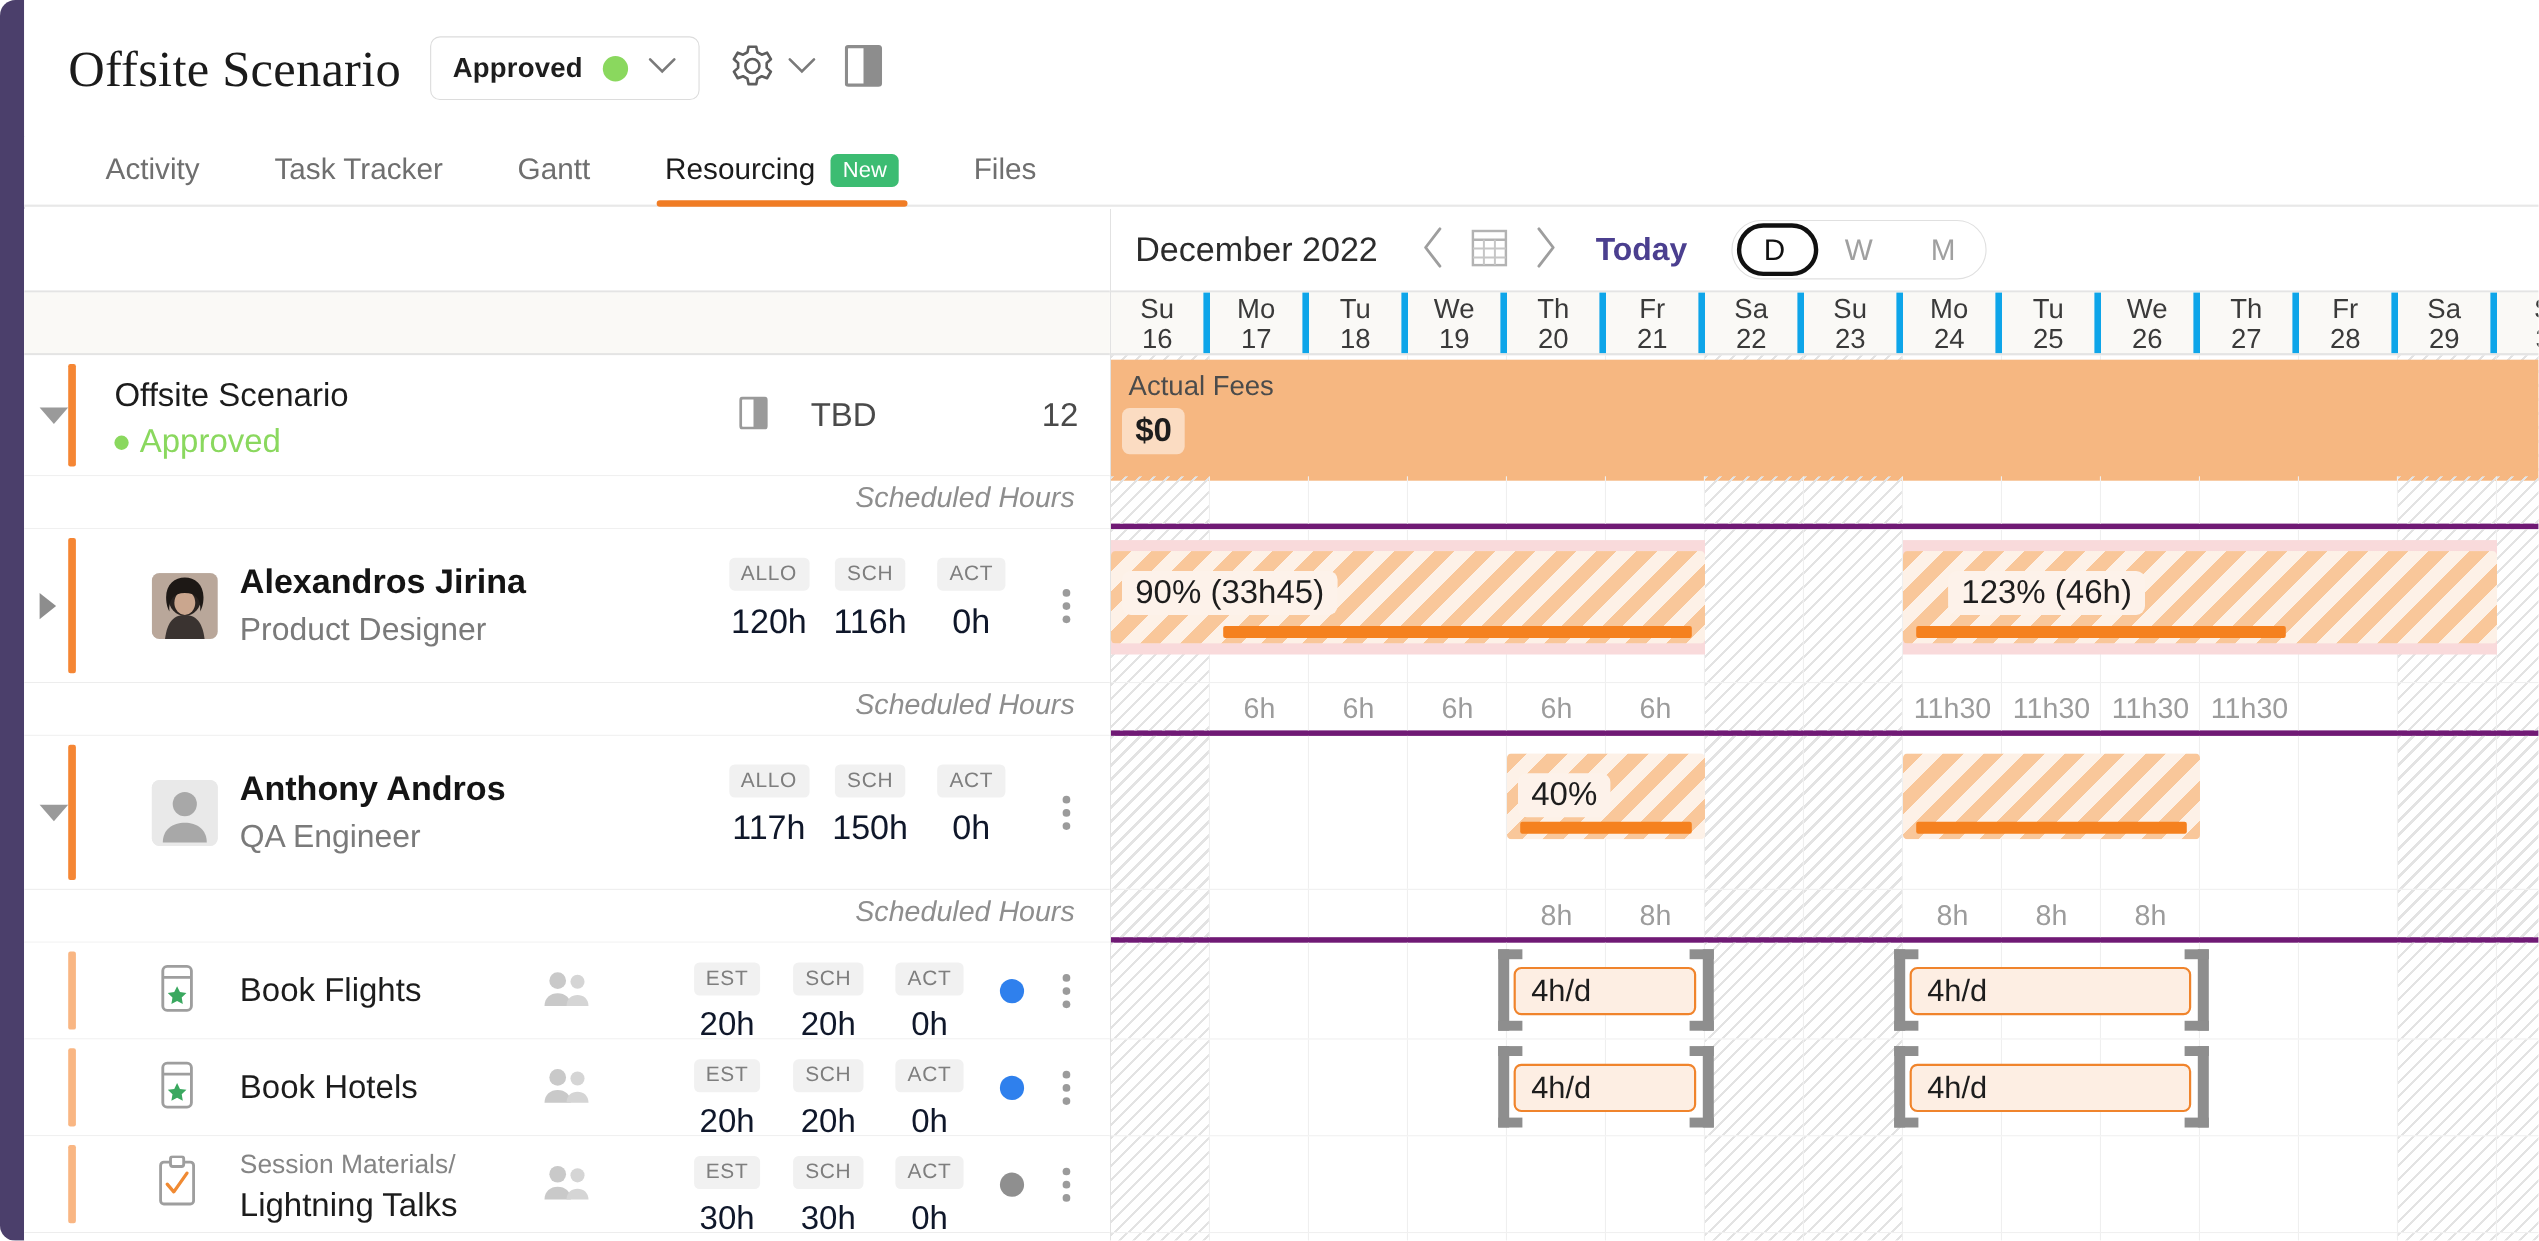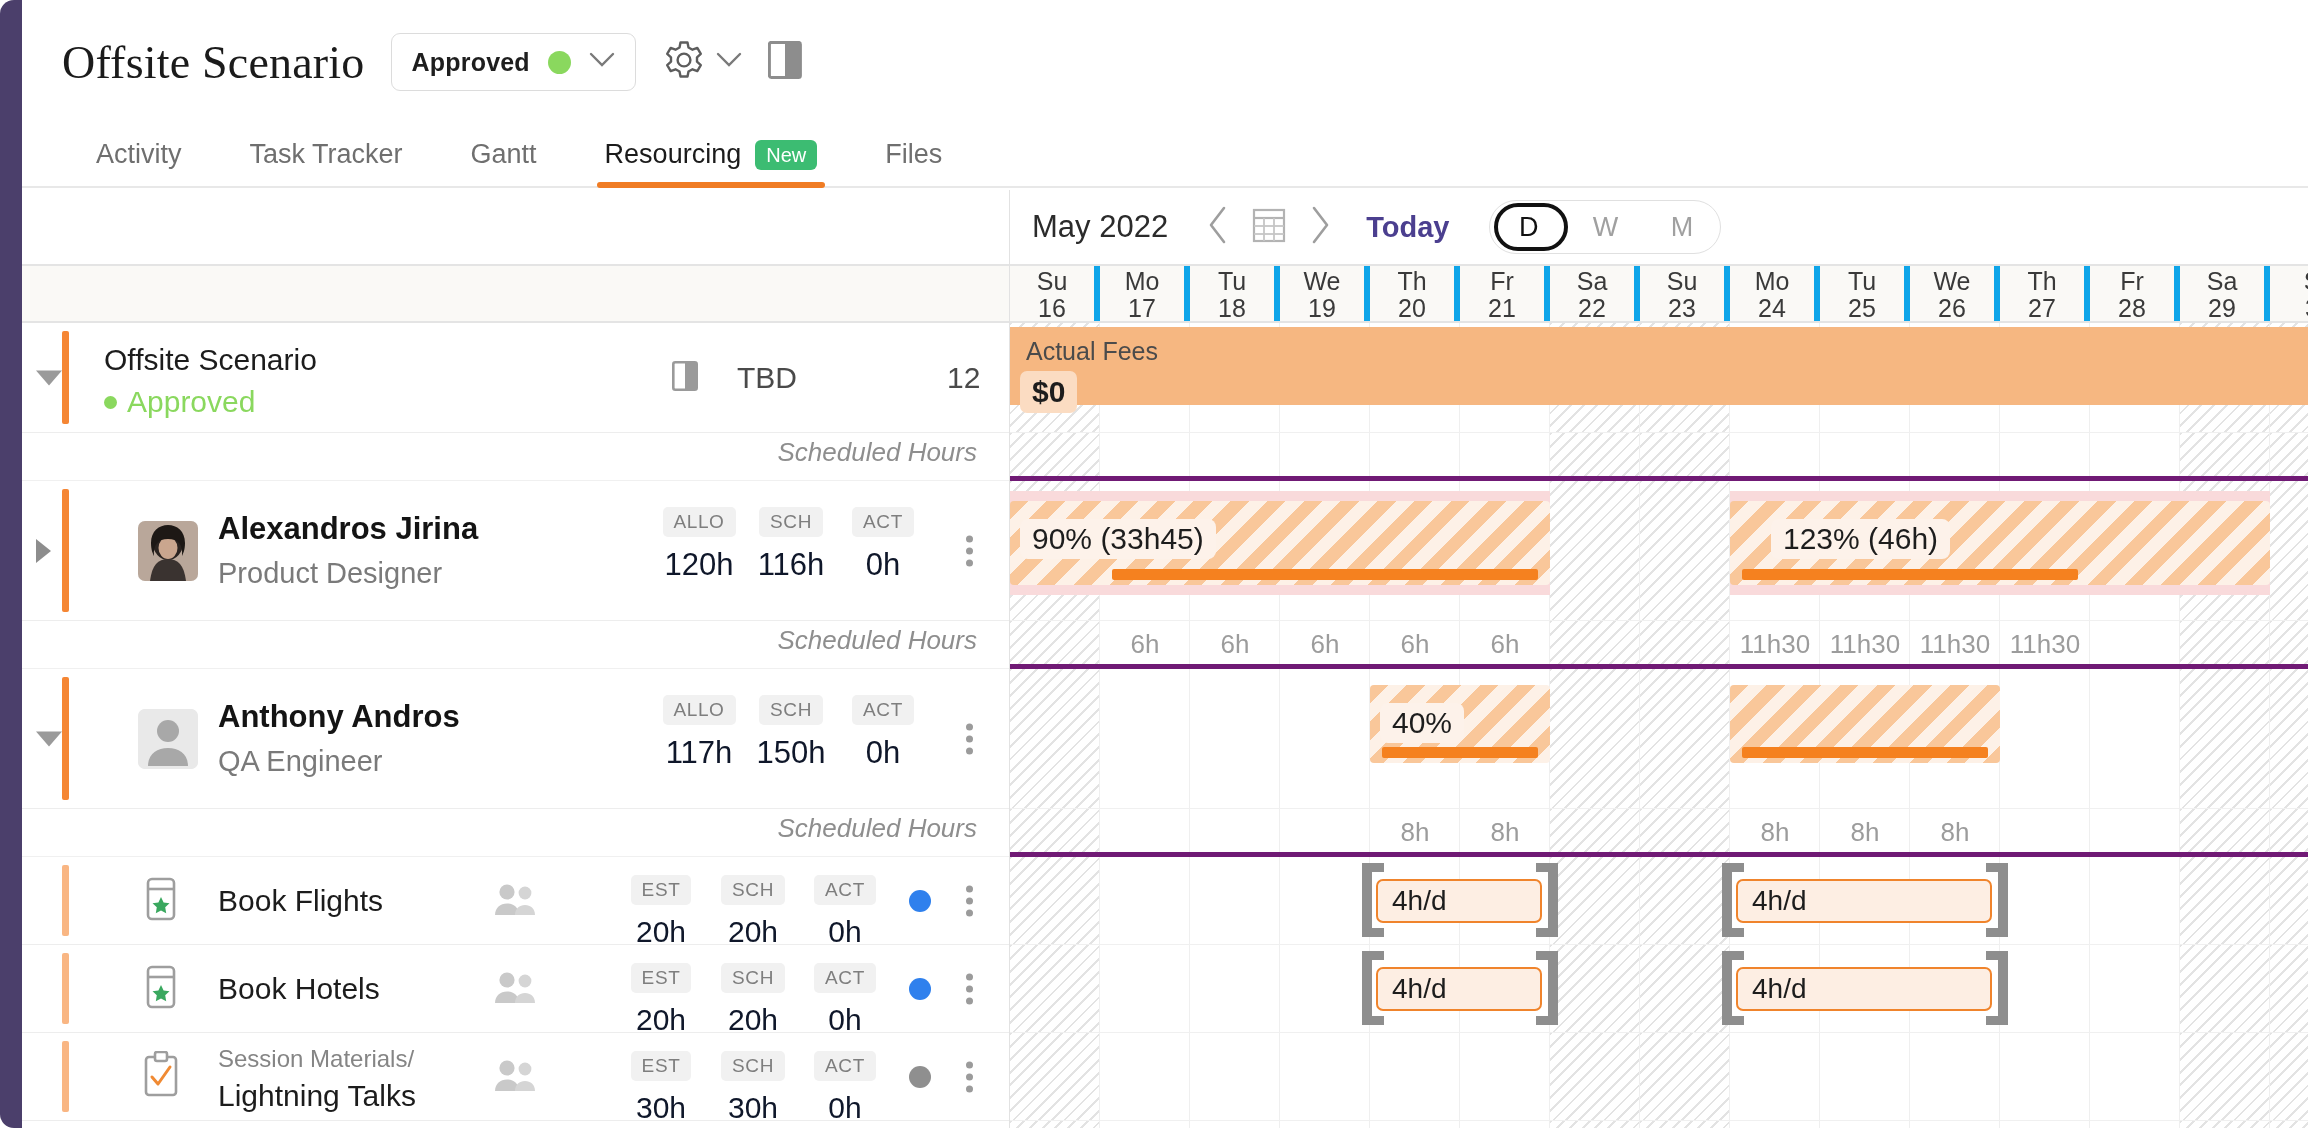--- a/index.html
+++ b/index.html
@@ -141,21 +141,21 @@
   .dcell .dw { font-size:25px; color:#3a3a3a; line-height:1.0; }
   .dcell .dn { font-size:25px; color:#3a3a3a; line-height:1.15; }
 
   .grid { position:relative; }
   .gridlines { position:absolute; inset:0; display:flex; pointer-events:none;}
   .gl { width:90px; flex:0 0 90px; border-right:1px solid #efefef; height:100%; }
   .gl.we { background-image: repeating-linear-gradient(135deg, #e3e3e3 0 2px, transparent 2px 9px); }
 
   .tl-row { position:relative; border-bottom:1px solid #f0f0f0; }
   .tl-row-project { height:110px; }
-  .fees-bar { position:absolute; left:0; top:4px; height:78px; width:1298px; background:#f6b781; }
+  .fees-bar { position:absolute; left:0; top:4px; height:110px; width:1298px; background:#f6b781; }
   .fees-lbl { position:absolute; left:16px; top:10px; font-size:25px; color:#4b4b4b; }
   .fees-val { position:absolute; left:10px; top:44px; font-size:30px; color:#1d1d1d; font-weight:bold;
               background:#fbdcc2; border-radius:7px; padding:4px 12px; }
 
   .tl-sched { height:48px; position:relative; border-bottom:5px solid #701a75;}
   .tl-res { height:140px; position:relative; }
   .tl-task { height:88px; position:relative; }
 
   
   .alloc-outer { position:absolute; background:#f9dadb; }
@@ -403,21 +403,21 @@
               <i></i>
               <i></i>
             </div>
           </div>
           <div class="row row-task"></div>
         </div>
     </div>
 
     <div class="right-pane">
       <div class="tl-head">
-        <div class="tl-month">May 2022</div>
+        <div class="tl-month">December 2022</div>
         <div class="tl-nav">
           <span class="nav-arrow">
             <svg width="24" height="40" viewBox="0 0 24 40">
                 <path d="M18 3 L5 20 L18 37" fill="none" stroke="#9e9e9e" stroke-width="2.6" stroke-linecap="round" stroke-linejoin="round"></path>
               </svg>
           </span>
           <span>
             <svg width="34" height="38" viewBox="0 0 34 38">
               <rect x="2" y="4" width="30" height="31" fill="none" stroke="#b3b3b3" stroke-width="2.2"></rect>
               <line x1="2" y1="12" x2="32" y2="12" stroke="#b3b3b3" stroke-width="2.2"></line>

